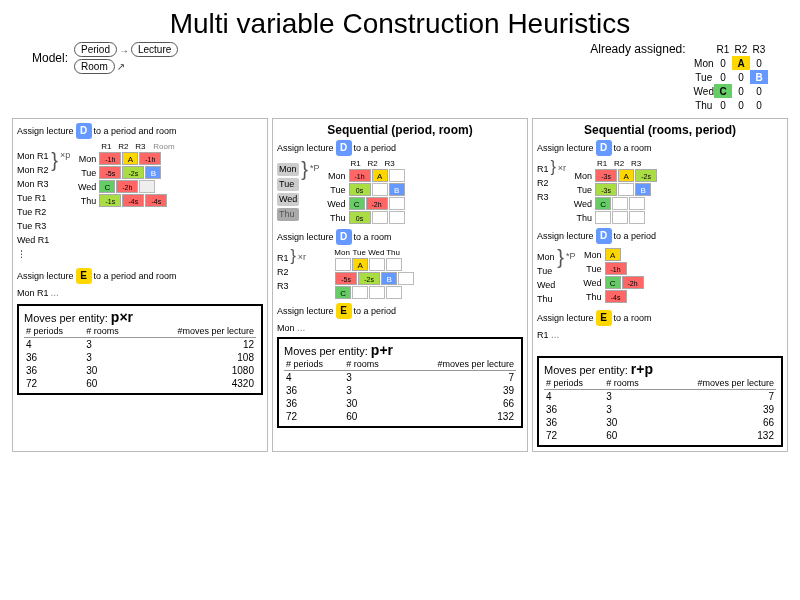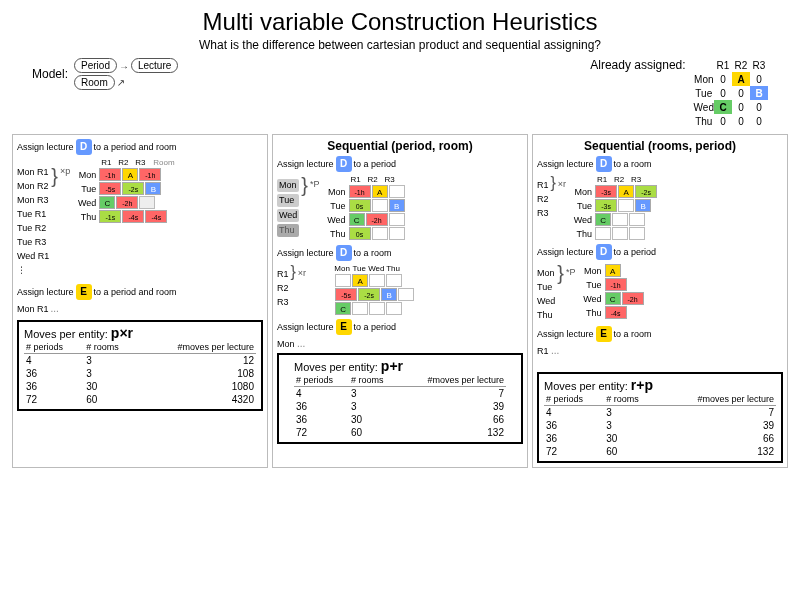--- a/index.html
+++ b/index.html
@@ -12,21 +12,21 @@
       font-size: 11px;
     }
     .page {
       width: 800px;
       height: 600px;
       padding: 8px 12px;
       position: relative;
     }
     h1 {
       text-align: center;
-      font-size: 24px;
+      font-size: 28px;
       font-weight: normal;
       margin-bottom: 2px;
     }
     .subtitle {
       text-align: center;
       font-size: 12px;
       margin-bottom: 6px;
     }
     .top-section {
       display: flex;
@@ -173,21 +173,20 @@
     .gc-blue { background: #6699FF; color: white; border-color: #aaa; }
     .gc-green { background: #66CC66; border-color: #aaa; }
     .gc-red { background: #FF6666; border-color: #aaa; }
     .gc-lime { background: #AADD44; border-color: #aaa; }
   </style>
 </head>
 <body>
 
 <div class="page">
   <h1>Multi variable Construction Heuristics</h1>
-  <div class="subtitle">What is the difference between cartesian product and sequential assigning?</div>
 
   <div class="top-section">
     <div class="model-box">
       <span class="model-label">Model:</span>
       <div class="model-diagram">
         <div class="arrow-box">
           <span class="pill">Period</span>
           <span class="arrow">→</span>
           <span class="pill-lecture">Lecture</span>
         </div>
@@ -448,21 +447,21 @@
         </div>
       </div>
 
       <div style="height:2px;"></div>
       <div class="assign-line">
         Assign lecture <span class="badge badge-yellow">E</span> to a period
       </div>
       <div style="font-size:9px;">Mon <span style="font-size:10px;color:#888;">...</span></div>
 
       <div style="margin-top:4px;">
-        <div style="border:2px solid #000;padding:3px 15px;">
+        <div style="border:2px solid #000;padding:3px 5px;">
           <div style="font-size:11px;">Moves per entity: <strong style="font-size:14px;">p+r</strong></div>
           <table class="moves-table">
             <thead>
               <tr>
                 <th># periods</th>
                 <th># rooms</th>
                 <th style="text-align:right;">#moves per lecture</th>
               </tr>
             </thead>
             <tbody>

